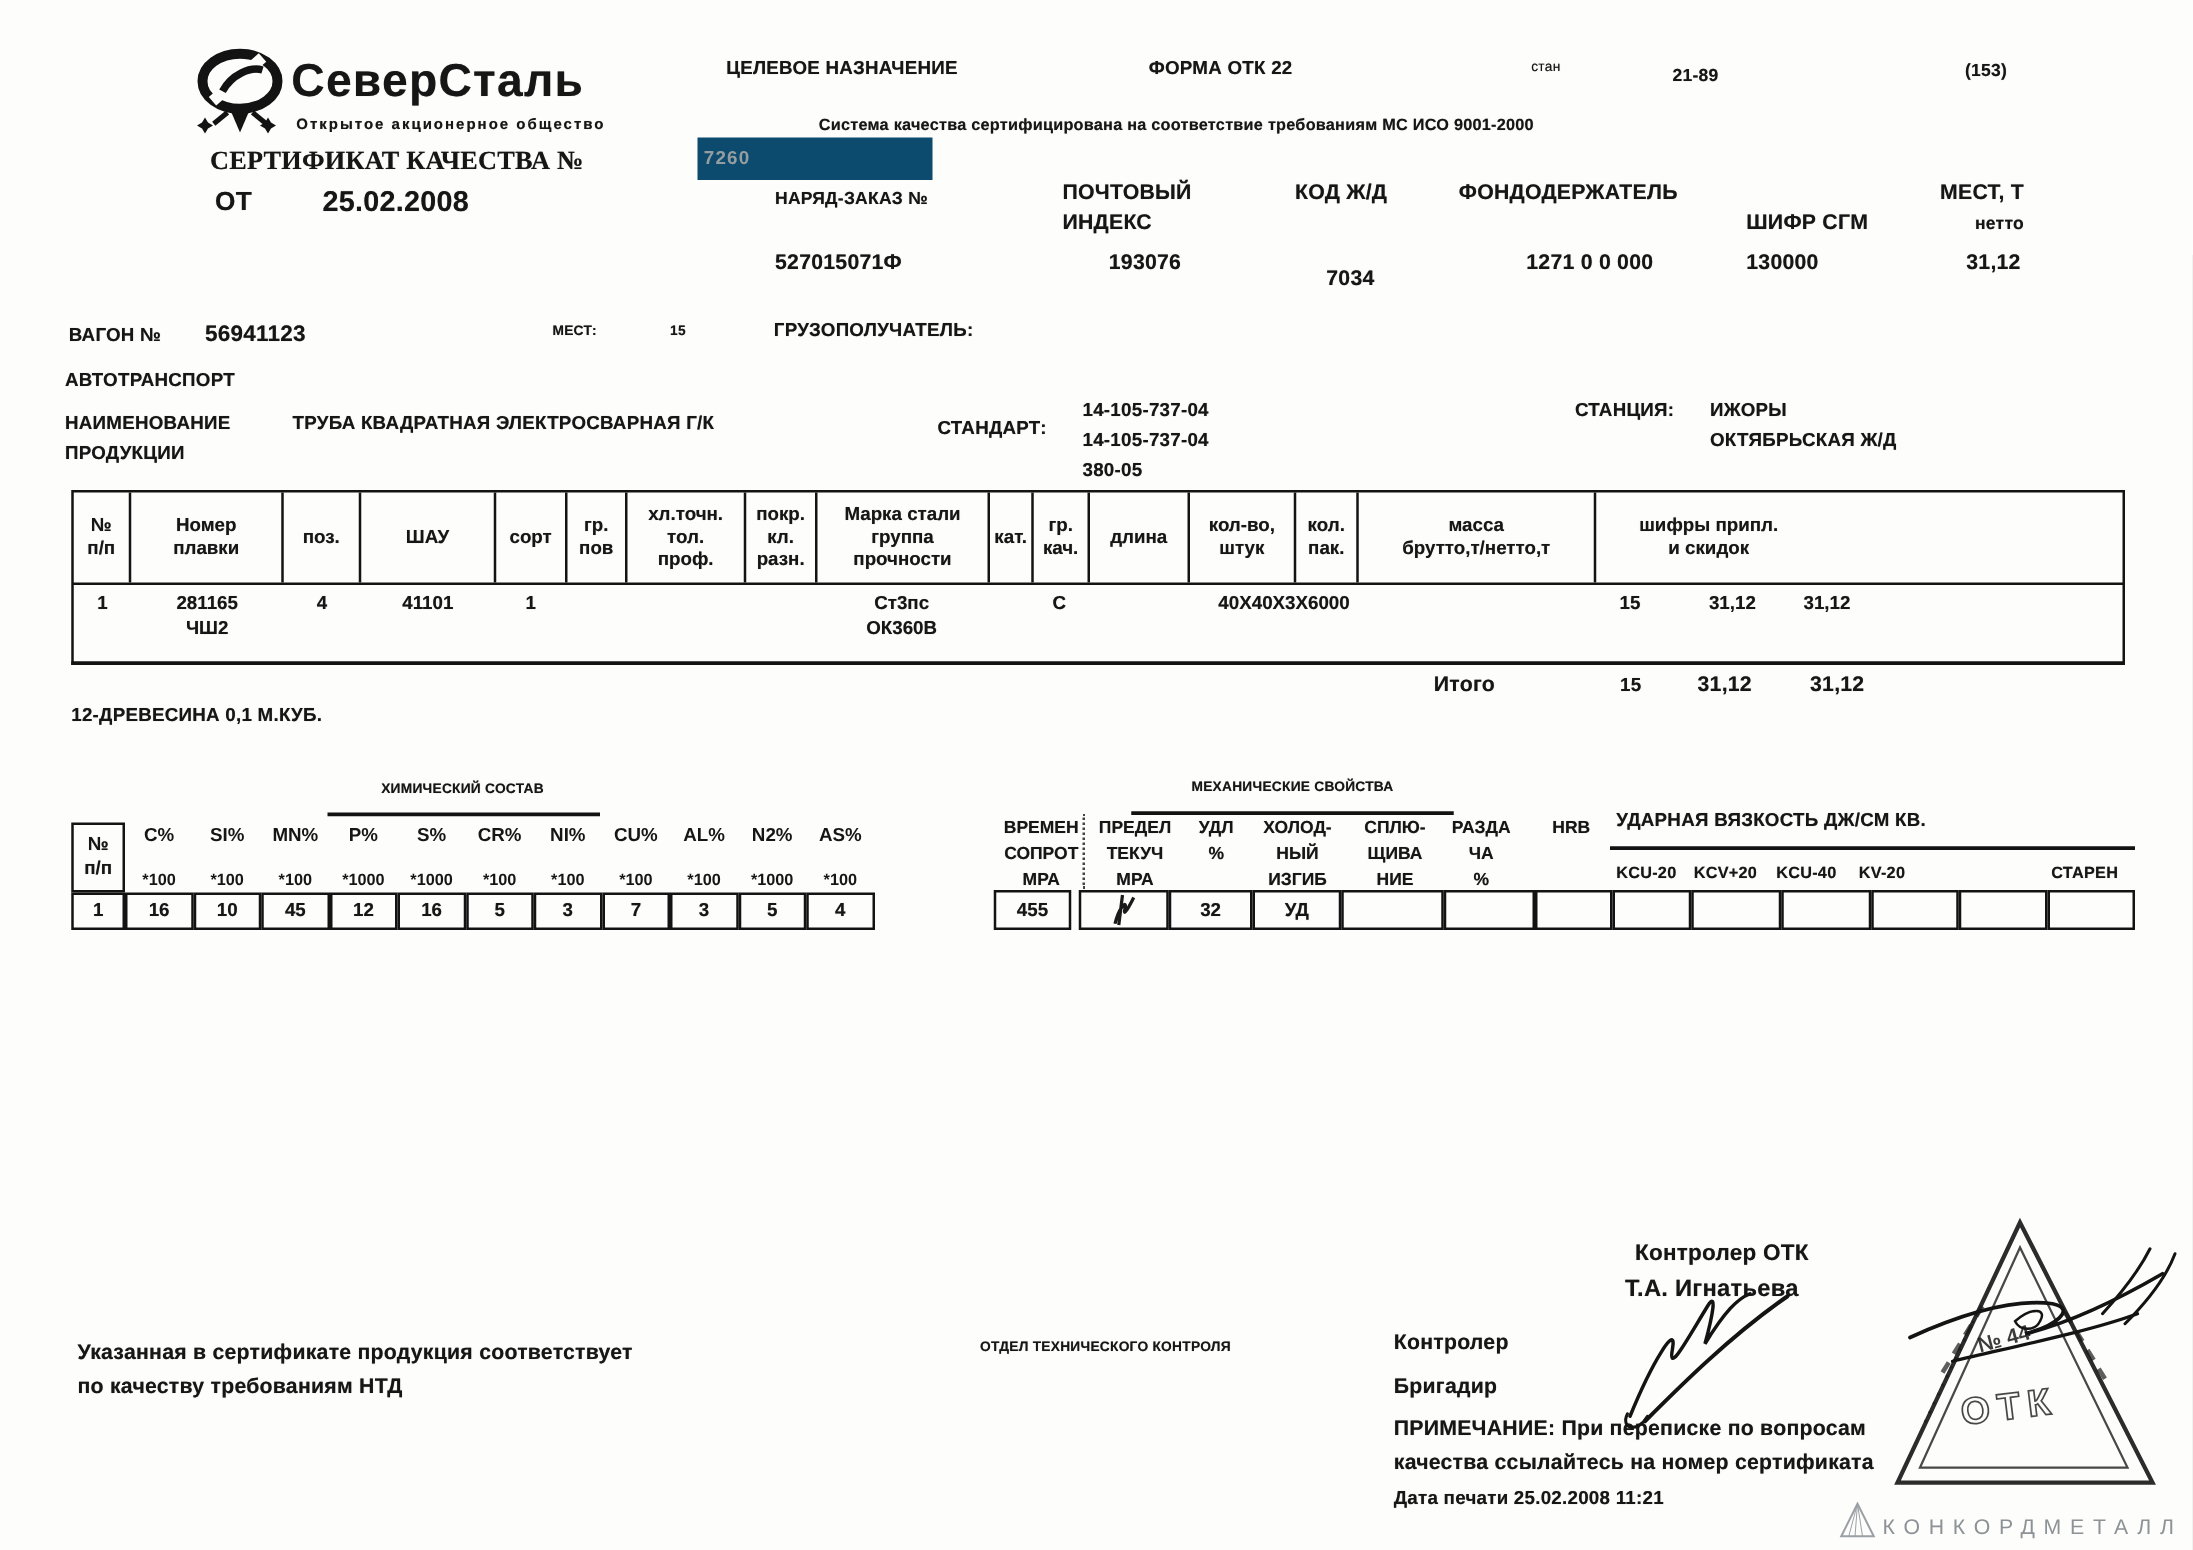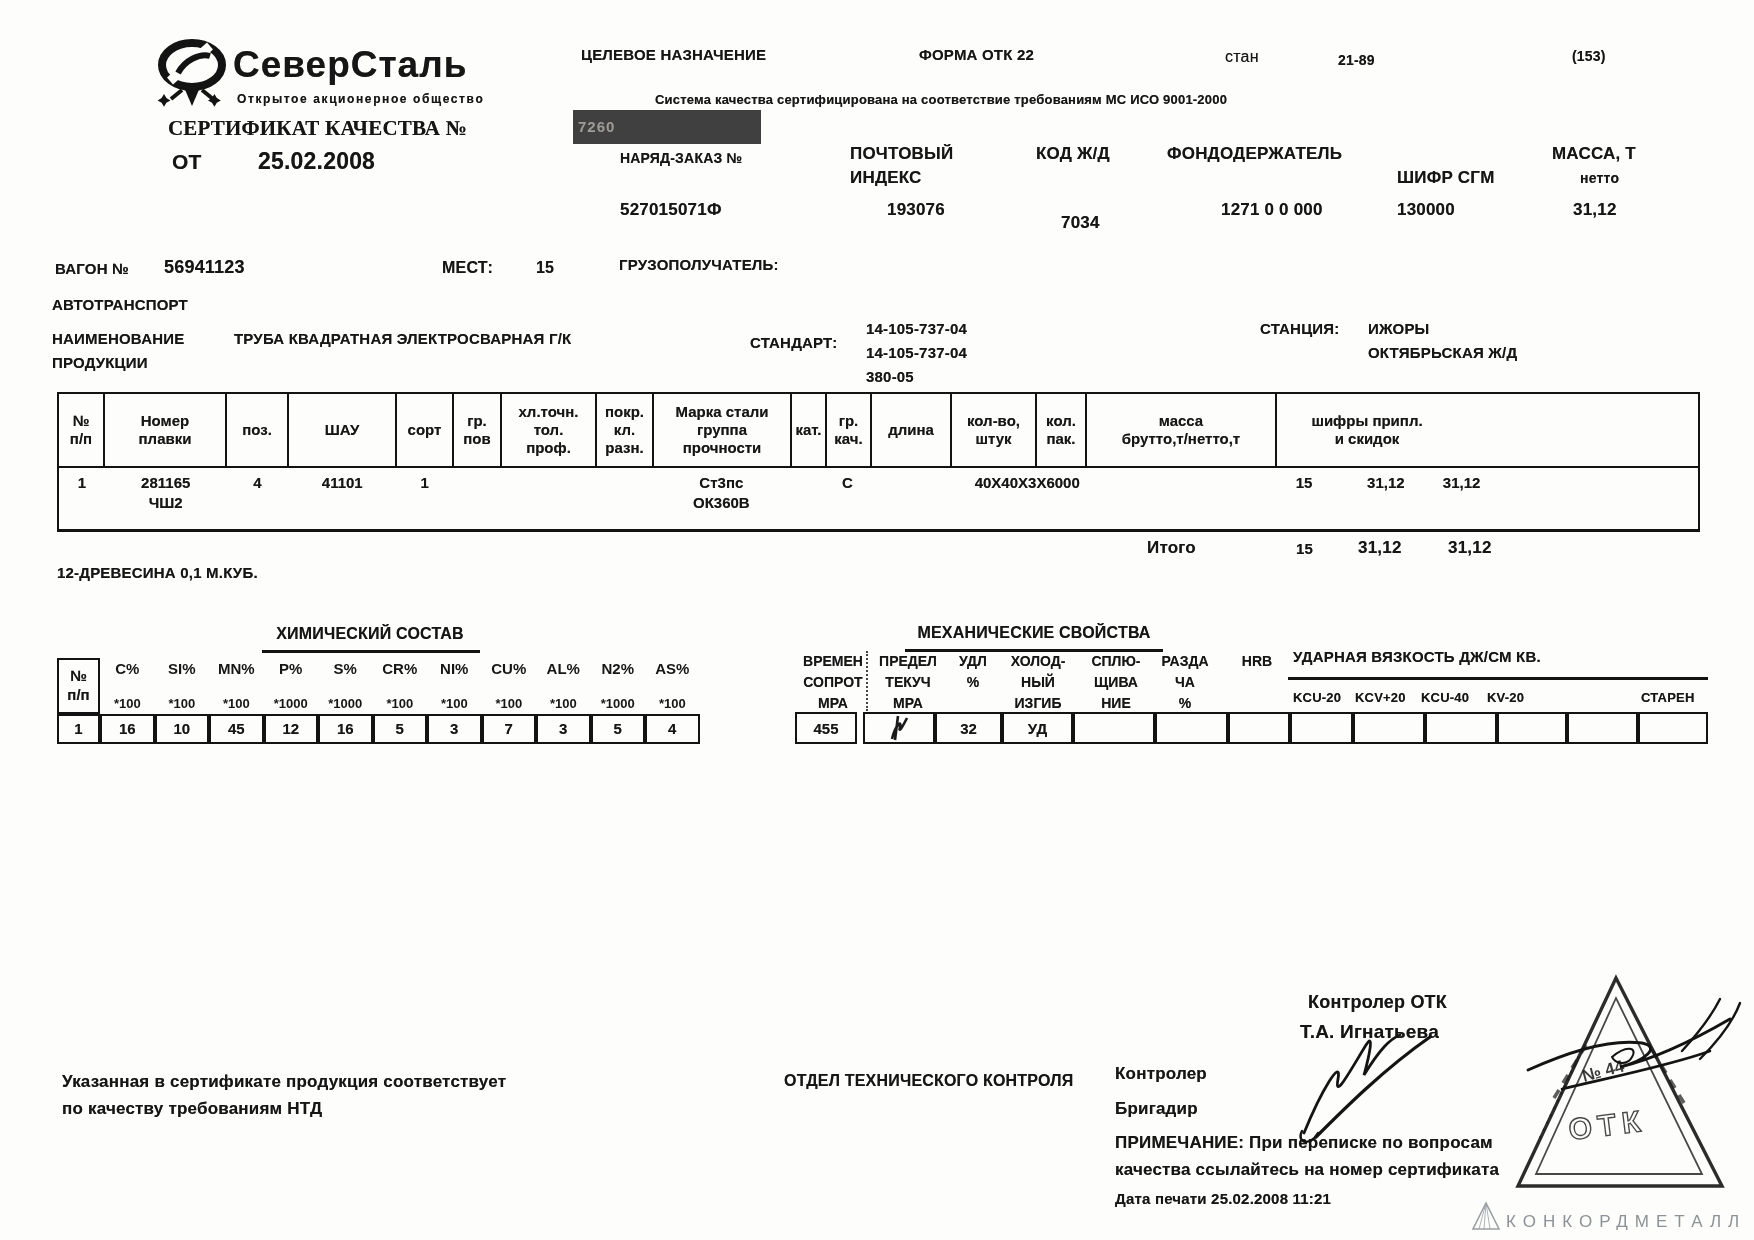--- a/index.html
+++ b/index.html
@@ -1,23 +1,23 @@
 <!DOCTYPE html>
 <html><head>
 <meta charset="utf-8">
 <style>
   html,body{margin:0;padding:0;background:#e8e8e8;}
   .page{position:relative;width:1754px;height:1240px;background:#fdfdfc;overflow:hidden;
         font-family:"Liberation Sans",sans-serif;color:#161616;}
   .t{position:absolute;font-weight:700;white-space:pre;letter-spacing:.2px;
      text-shadow:0 0 .6px rgba(10,10,10,.55);}
   .s12{font-size:12px;} .s13{font-size:13px;} .s14{font-size:14px;} .s15{font-size:15px;}
-  .s16{font-size:16px;} .s17{font-size:17px;} .s18{font-size:18px;} .s19{font-size:19px;}
+  .s16{font-size:11px;} .s17{font-size:17px;} .s18{font-size:18px;} .s19{font-size:19px;}
   .s21{font-size:21px;} .s23{font-size:23px;} .s36{font-size:37px;}
-  .redact{position:absolute;left:573px;top:110px;width:188px;height:34px;background:#404040;}
+  .redact{position:absolute;left:558px;top:110px;width:188px;height:34px;background:#0c4a6e;}
   .redact span{position:absolute;left:5px;top:8px;font-size:15px;font-weight:700;color:#b7b4ae;
       letter-spacing:1px;opacity:.8;}
   
   .mtab{position:absolute;left:57px;top:392px;width:1643px;box-sizing:border-box;}
   .mth{display:flex;border:2.5px solid #131313;box-sizing:border-box;height:76px;}
   .mth>div{border-right:2.5px solid #131313;box-sizing:border-box;display:flex;align-items:center;
       justify-content:center;text-align:center;white-space:pre-line;
       font:700 15px/1.2 "Liberation Sans",sans-serif;padding:1px;text-shadow:0 0 .6px rgba(10,10,10,.5);}
   .mth>div:last-child{border-right:none;}
   .mtr{display:flex;border-left:2.5px solid #131313;border-right:2.5px solid #131313;
@@ -75,21 +75,21 @@
   <div class="t s14" style="left:1338px;top:52px;">21-89</div>
   <div class="t s14" style="left:1572px;top:48px;">(153)</div>
   <div class="t s13" style="left:655px;top:92px;font-weight:700;">Система качества сертифицирована на соответствие требованиям МС ИСО 9001-2000</div>
 
   <div class="t s14" style="left:620px;top:150px;">НАРЯД-ЗАКАЗ №</div>
   <div class="t s17" style="left:850px;top:144px;">ПОЧТОВЫЙ</div>
   <div class="t s17" style="left:850px;top:168px;">ИНДЕКС</div>
   <div class="t s17" style="left:1036px;top:144px;">КОД Ж/Д</div>
   <div class="t s17" style="left:1167px;top:144px;">ФОНДОДЕРЖАТЕЛЬ</div>
   <div class="t s17" style="left:1397px;top:144px;margin-top:24px;">ШИФР СГМ</div>
-  <div class="t s17" style="left:1552px;top:144px;">МАССА, Т</div>
+  <div class="t s17" style="left:1552px;top:144px;">МЕСТ, Т</div>
   <div class="t s14" style="left:1580px;top:170px;">нетто</div>
 
   <div class="t s17" style="left:620px;top:200px;">527015071Ф</div>
   <div class="t s17" style="left:887px;top:200px;">193076</div>
   <div class="t s17" style="left:1061px;top:213px;">7034</div>
   <div class="t s17" style="left:1221px;top:200px;">1271 0 0 000</div>
   <div class="t s17" style="left:1397px;top:200px;">130000</div>
   <div class="t s17" style="left:1573px;top:200px;">31,12</div>
 
   <div class="t s15" style="left:55px;top:260px;">ВАГОН №</div>

